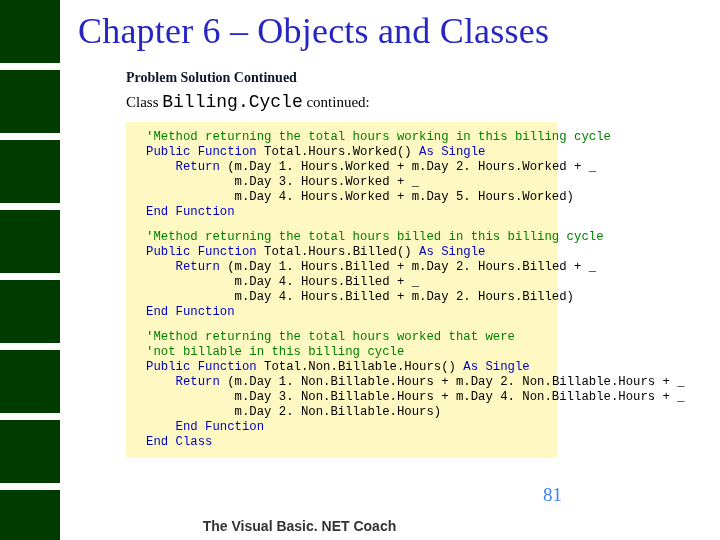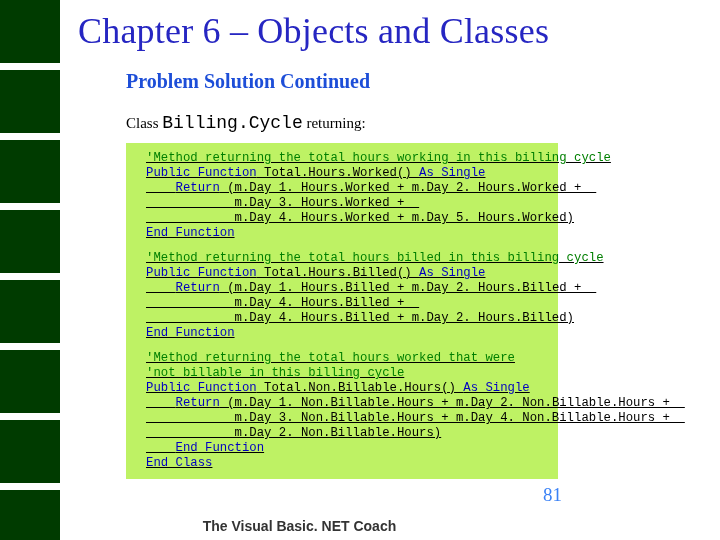--- a/index.html
+++ b/index.html
@@ -2,24 +2,24 @@
 <html><head>
 <meta charset="utf-8">
 <style>
   * { margin: 0; padding: 0; box-sizing: border-box; }
   html, body { width: 720px; height: 540px; overflow: hidden; font-family: "Times New Roman", serif; background: #fff; }
   .slide { position: relative; width: 568px; height: 540px; background: #fff; }
   .left-bar { position: absolute; left: 0; top: 0; width: 60px; height: 540px; }
   .bar-segment { width: 60px; height: 63px; background: #003b00; margin-bottom: 7px; }
   .content { position: absolute; left: 78px; top: 10px; right: 10px; }
   .title { font-size: 36px; color: #2626c2; font-family: "Times New Roman", serif; margin-bottom: 18px; letter-spacing: 0.2px; }
-  .subheading { font-size: 20px; font-weight: bold; color: #1d4ed8; margin-left: 48px; margin-bottom: 20px; }
+  .subheading { font-size: 14px; font-weight: bold; color: #0f172a; margin-left: 48px; margin-bottom: 6px; }
   .intro { font-size: 15px; color: #000; margin-left: 48px; margin-bottom: 10px; }
   .intro .mono { font-family: "Courier New", monospace; font-size: 18px; }
-  .code-box { margin-left: 48px; background: #bef264; padding: 8px 8px 8px 20px; text-decoration: underline; }
+  .code-box { margin-left: 48px; background: #fef9c3; padding: 8px 8px 8px 20px; }
   .code-box pre { font-family: "Courier New", monospace; font-size: 12.3px; line-height: 1.22; white-space: pre; margin-bottom: 10px; }
   .code-box pre:last-child { margin-bottom: 0; }
   .cmt { color: #007f00; }
   .kwd { color: #0000c0; }
   .footer { position: absolute; bottom: 6px; left: 0; right: 0; text-align: center; font-family: Arial, sans-serif; font-size: 14px; font-weight: bold; color: #333; margin-left: 31px; }
   .page-num { position: absolute; bottom: 34px; right: 6px; font-family: "Times New Roman", serif; font-size: 19px; color: #3b82f6; }
 </style>
 </head>
 <body>
 
@@ -33,21 +33,21 @@
     <div class="bar-segment"></div>
     <div class="bar-segment"></div>
     <div class="bar-segment"></div>
     <div class="bar-segment"></div>
   </div>
 
   <div class="content">
     <div class="title">Chapter 6 – Objects and Classes</div>
     <div class="subheading">Problem Solution Continued</div>
     <div class="intro">
-      <span>Class </span><span class="mono">Billing.Cycle</span><span> returning:</span>
+      <span>Class </span><span class="mono">Billing.Cycle</span><span> continued:</span>
     </div>
 
     <div class="code-box">
 
 <pre><span class="cmt">'Method returning the total hours working in this billing cycle</span>
 <span class="kwd">Public Function</span><span> Total.Hours.Worked() </span><span class="kwd">As Single</span>
     <span class="kwd">Return</span><span> (m.Day 1. Hours.Worked + m.Day 2. Hours.Worked + _</span>
 <span>            m.Day 3. Hours.Worked + _</span>
 <span>            m.Day 4. Hours.Worked + m.Day 5. Hours.Worked)</span>
 <span class="kwd">End Function</span></pre>

